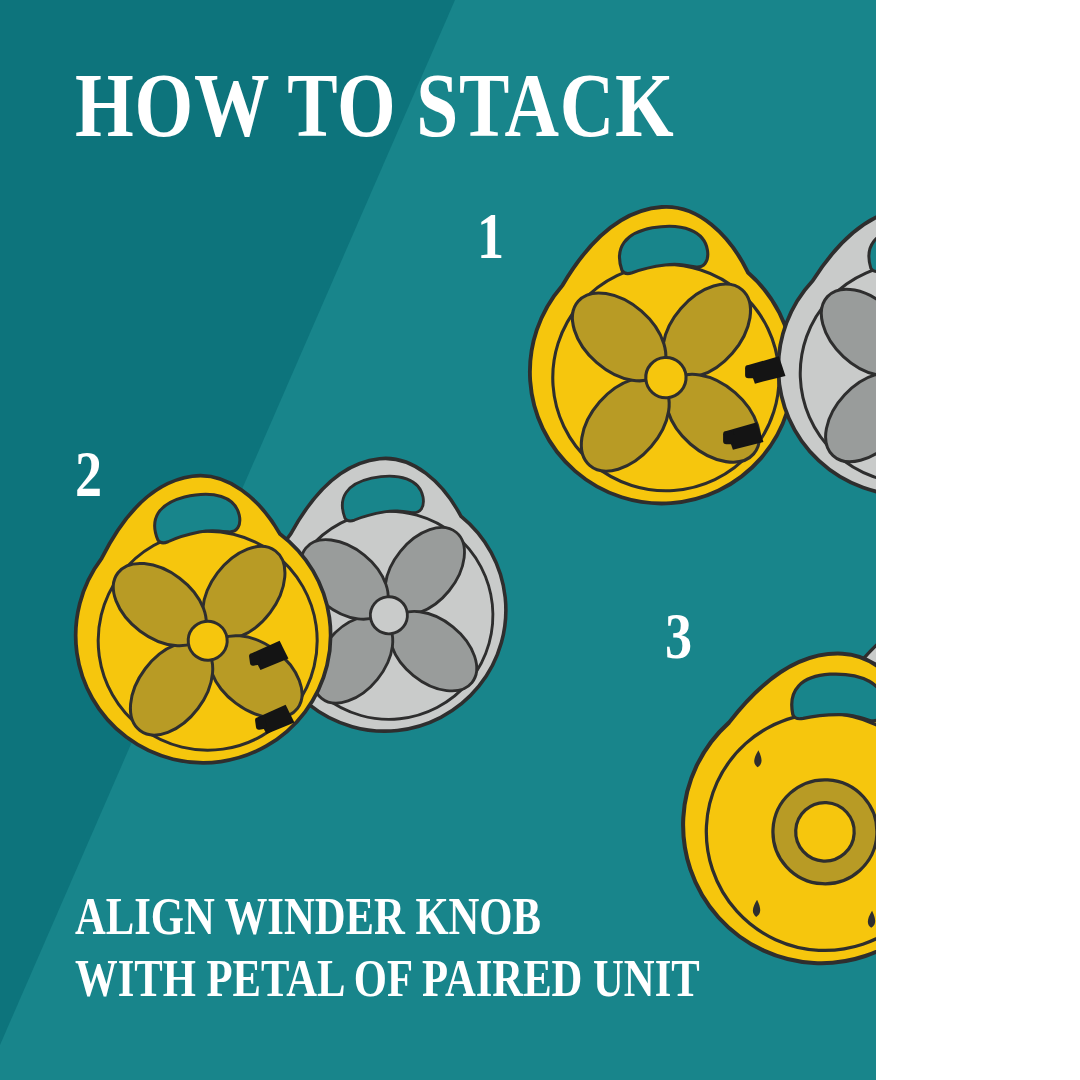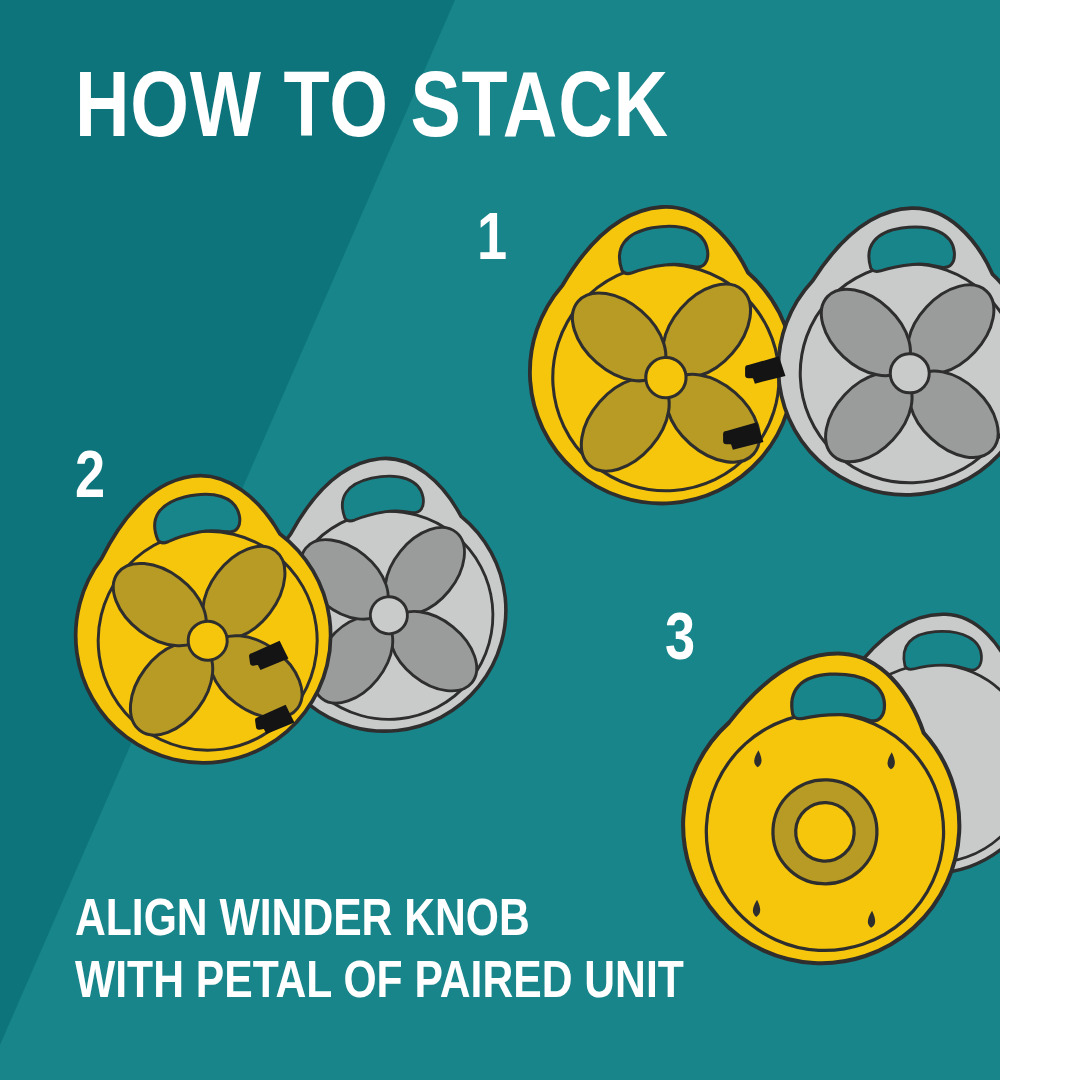--- a/index.html
+++ b/index.html
@@ -9,24 +9,24 @@
     --reel-yellow-dark:#B89B25;
     --reel-gray:#C9CBCA;
     --reel-gray-dark:#999C9B;
     --outline:#2E2E2E;
     --knob:#141414;
     --text:#FFFFFF;
   }
   html,body{margin:0;padding:0;}
   .poster{
     position:relative;
-    width:1000px;height:1080px;
+    width:876px;height:1080px;
     background:var(--background);
     overflow:hidden;
-    font-family:Liberation Sans, sans-serif;
+    font-family:Liberation Serif, serif;
   }
   .bg-dark{
     position:absolute;left:0;top:0;width:1080px;height:1080px;
     background:var(--background-dark);
     clip-path:polygon(0 0, 455px 0, 0 1045px);
   }
   .condensed{transform:scaleX(0.82);transform-origin:0 0;}
   .title{
     position:absolute;left:75px;top:52px;margin:0;
     font-size:92px;font-weight:700;letter-spacing:1px;

